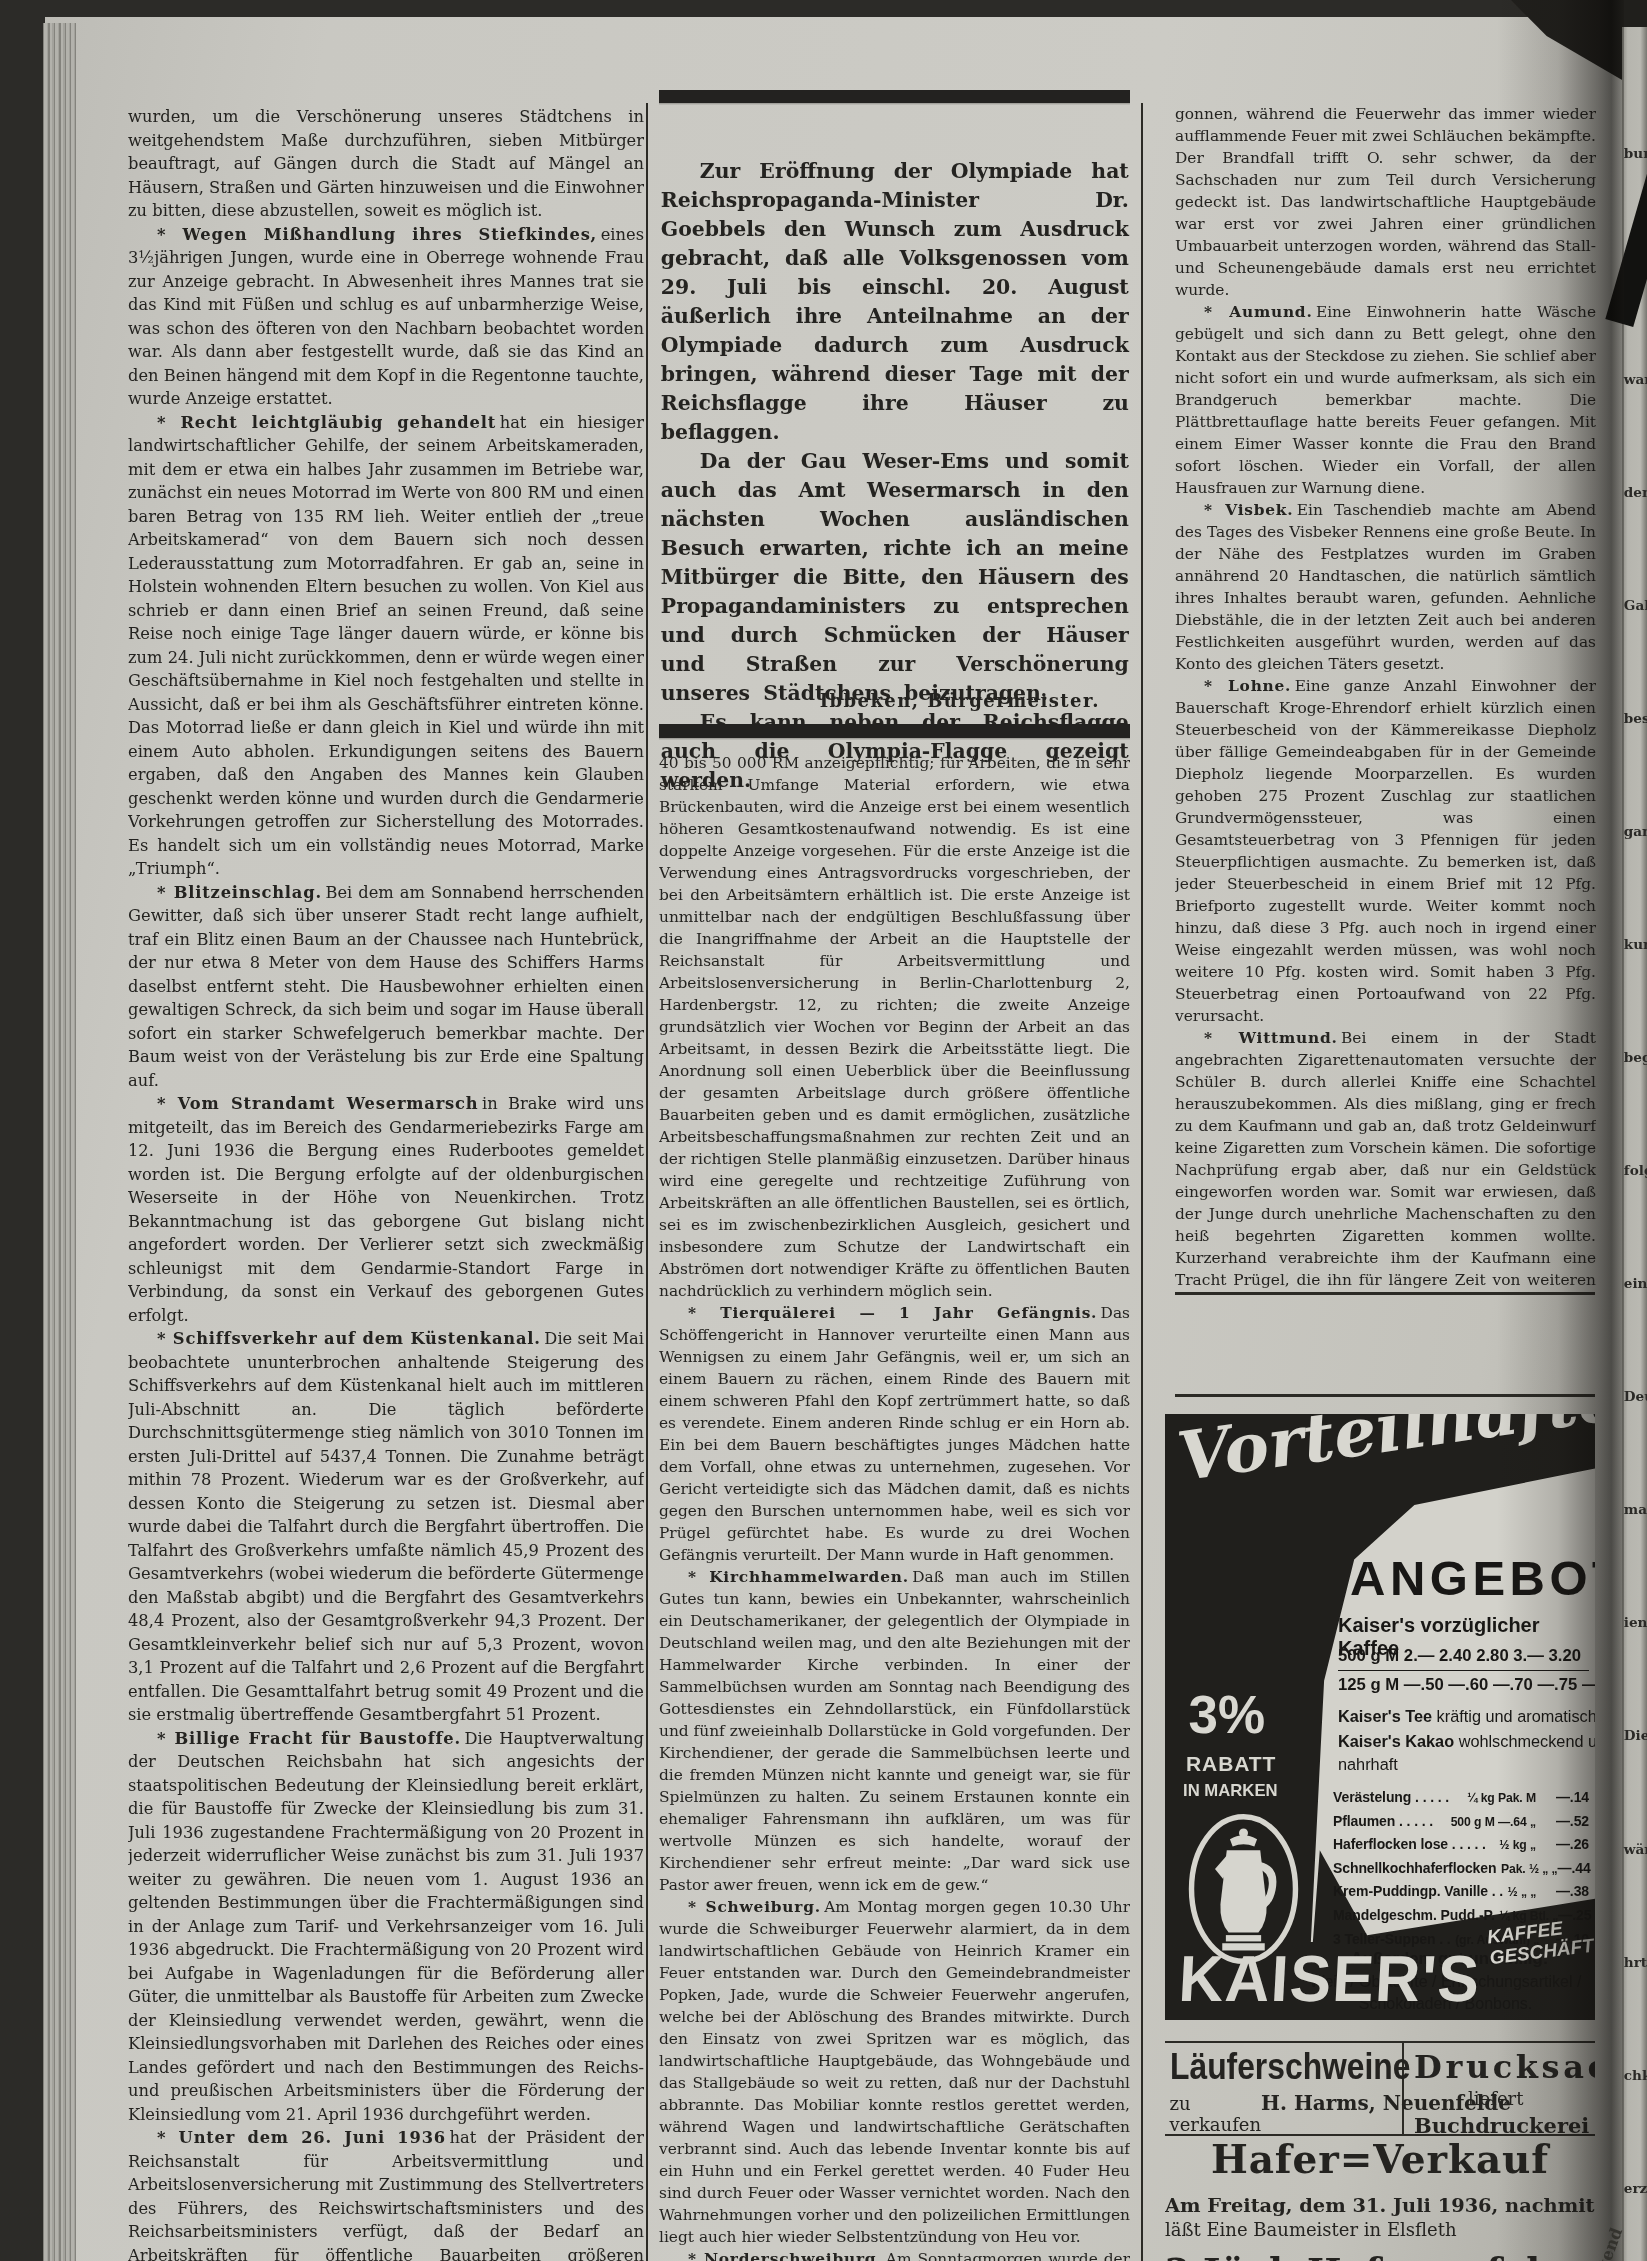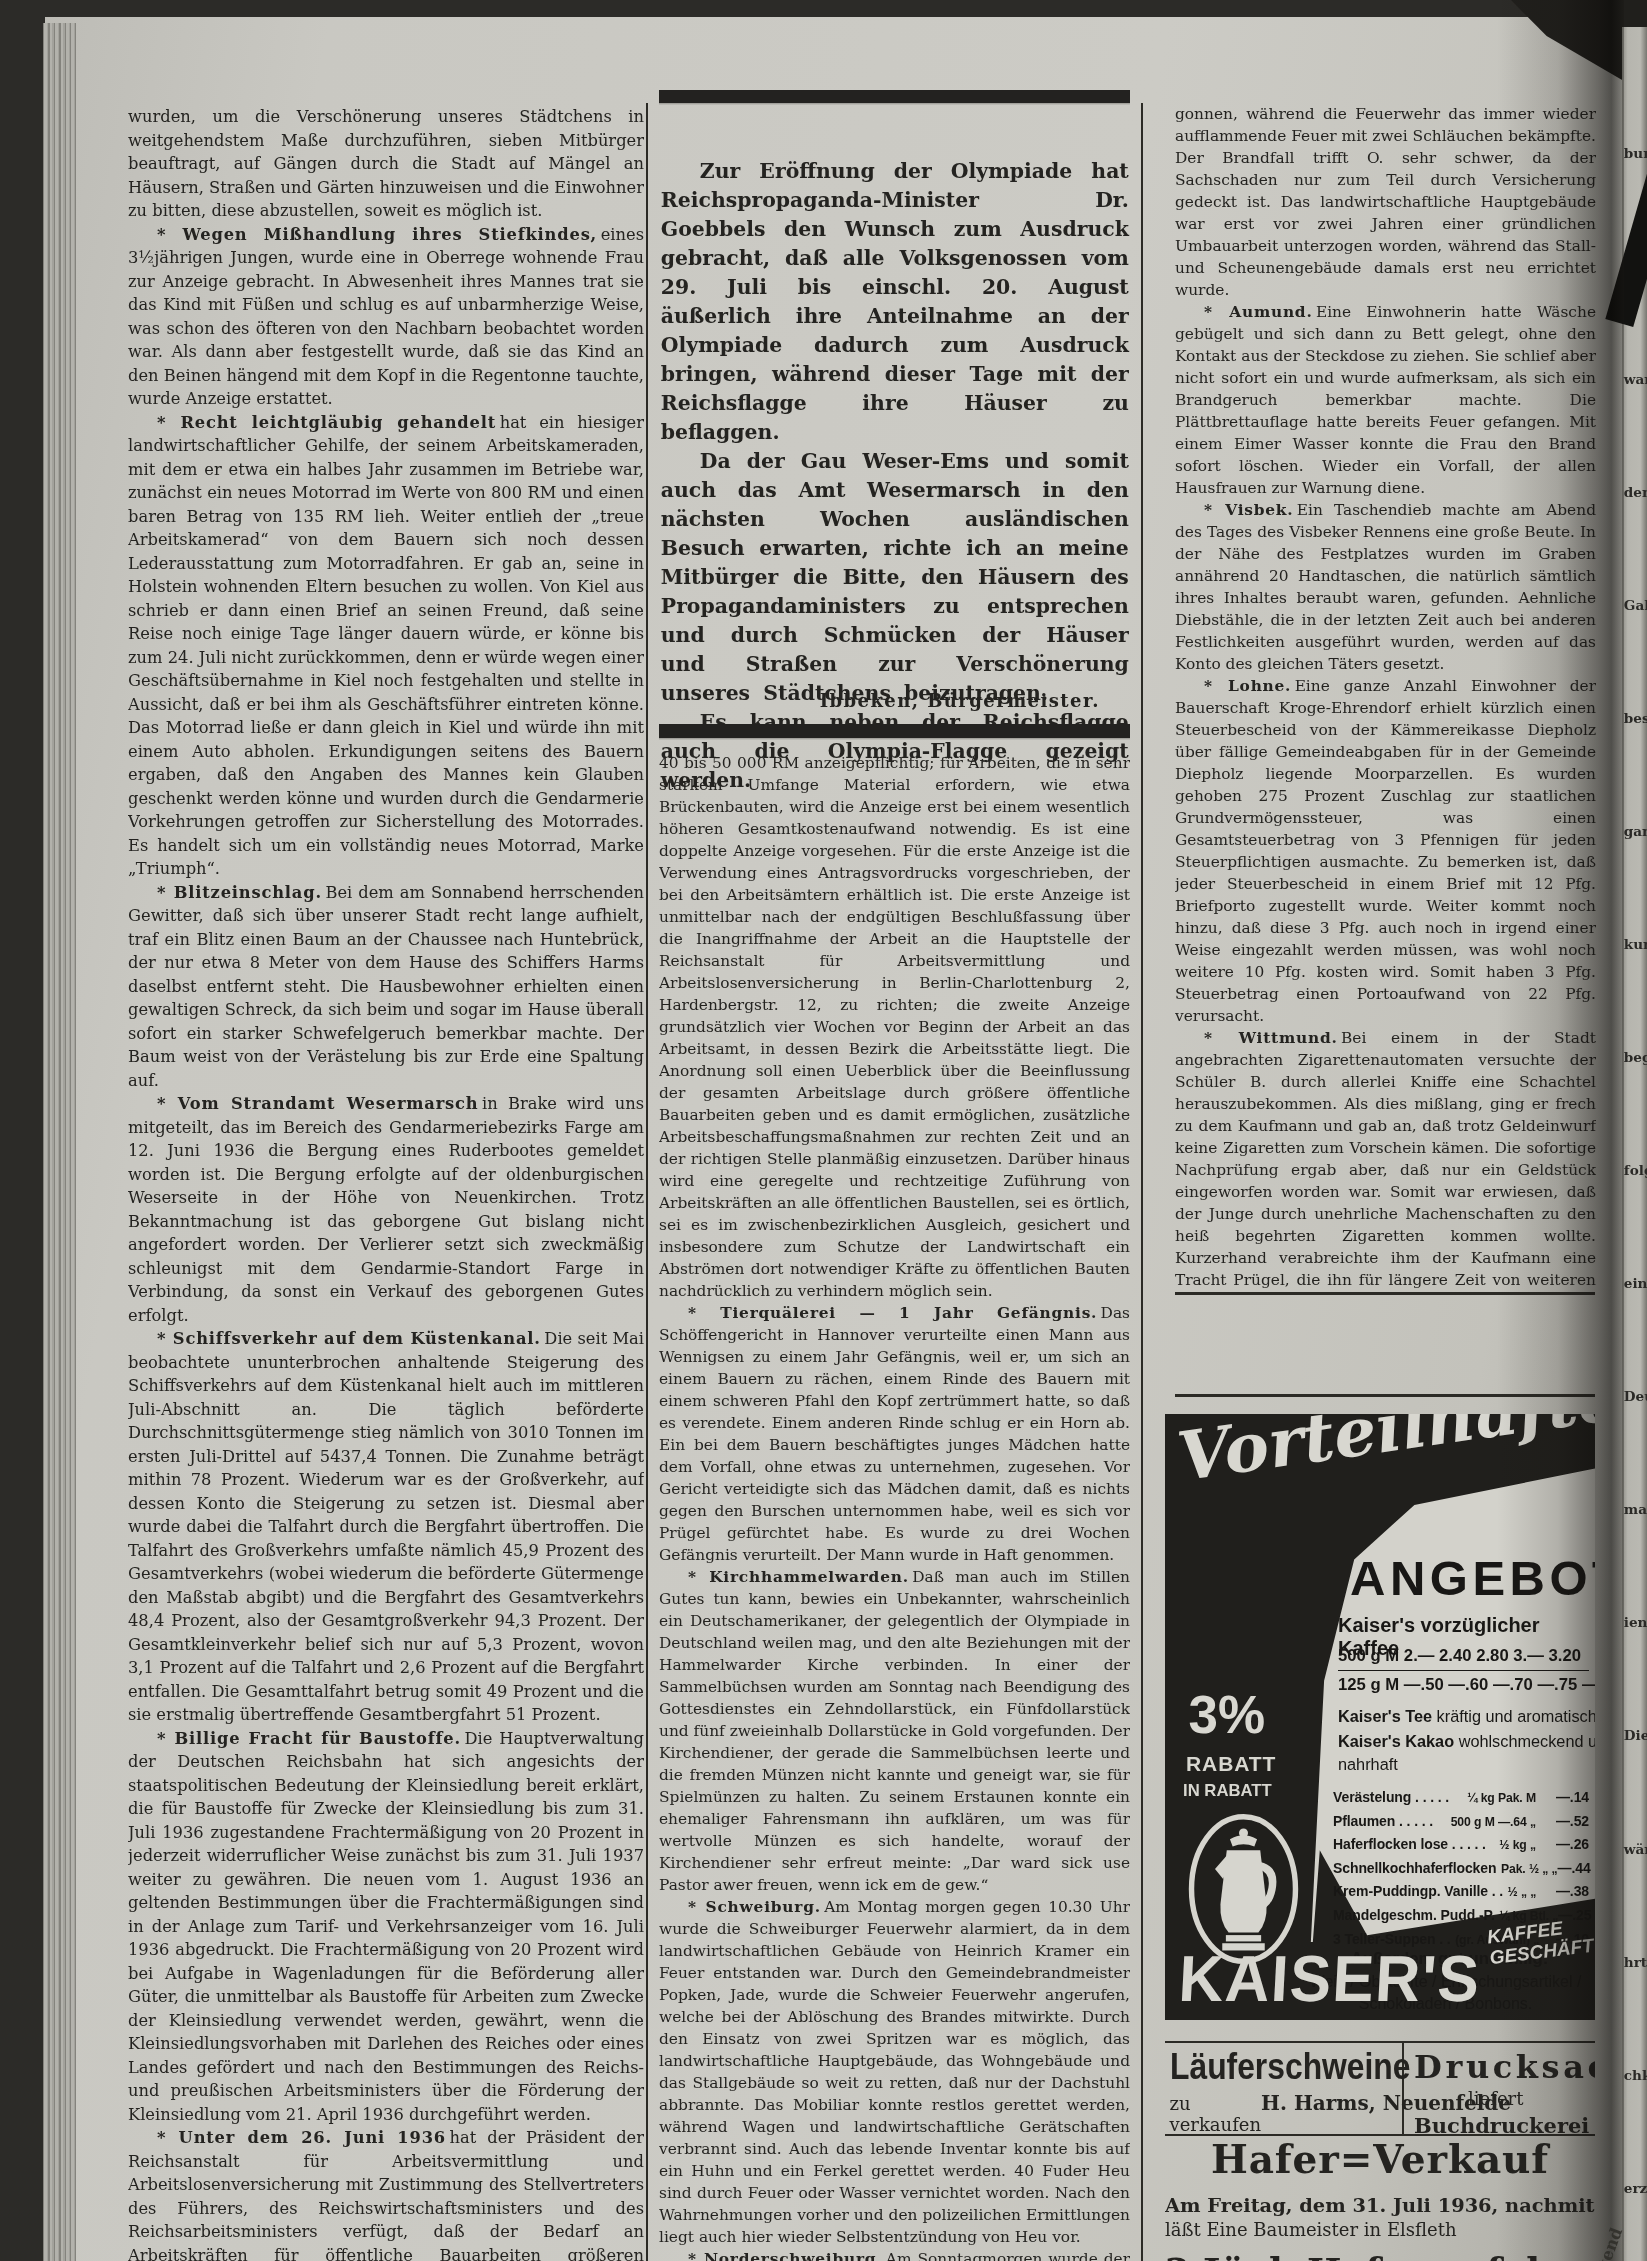--- a/index.html
+++ b/index.html
@@ -223,21 +223,21 @@
           <span>3 Teller-Suppen . .</span>
           <span class="ku">(gr. Auswahl)  „</span>
           <span class="kp">—.10</span>
         </div>
     </div>
     <div id="kad-x1">Außerdem gut und billig:</div>
     <div id="kad-x2">Wein / Obstsäfte / Erfrischungsartikel /</div>
     <div id="kad-x3">Schokoladen / Bonbons.</div>
     <div id="kad-pct">3%</div>
     <div id="kad-rabatt">RABATT</div>
-    <div id="kad-marken">IN RABATT</div>
+    <div id="kad-marken">IN MARKEN</div>
     <svg id="kad-pot" width="113" height="154" viewBox="0 0 250 340">
       <ellipse cx="125" cy="170" rx="115" ry="160" fill="none" stroke="#d6d5ce" stroke-width="12"></ellipse>
       <path d="M95 60 q30 -18 60 0 l-6 16 q-24 -10 -48 0 z" fill="#d6d5ce"></path>
       <circle cx="125" cy="46" r="10" fill="#d6d5ce"></circle>
       <path d="M88 84 h74 l14 120 q2 40 -18 62 h-66 q-20 -22 -18 -62 z" fill="#d6d5ce"></path>
       <path d="M88 96 l-26 30 18 22 12 -34 z" fill="#d6d5ce"></path>
       <path d="M162 110 q44 10 34 62 q-8 40 -40 48 l-4 -16 q24 -8 28 -36 q6 -34 -22 -42 z" fill="#d6d5ce"></path>
       <rect x="86" y="272" width="78" height="14" fill="#d6d5ce"></rect>
       <rect x="78" y="290" width="94" height="16" fill="#d6d5ce"></rect>
     </svg>

